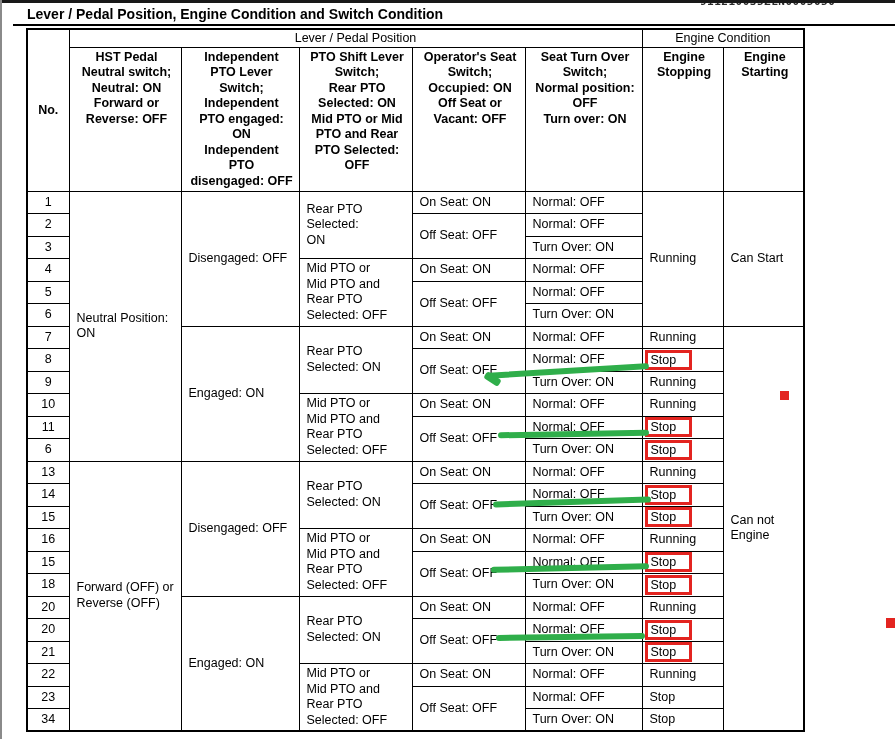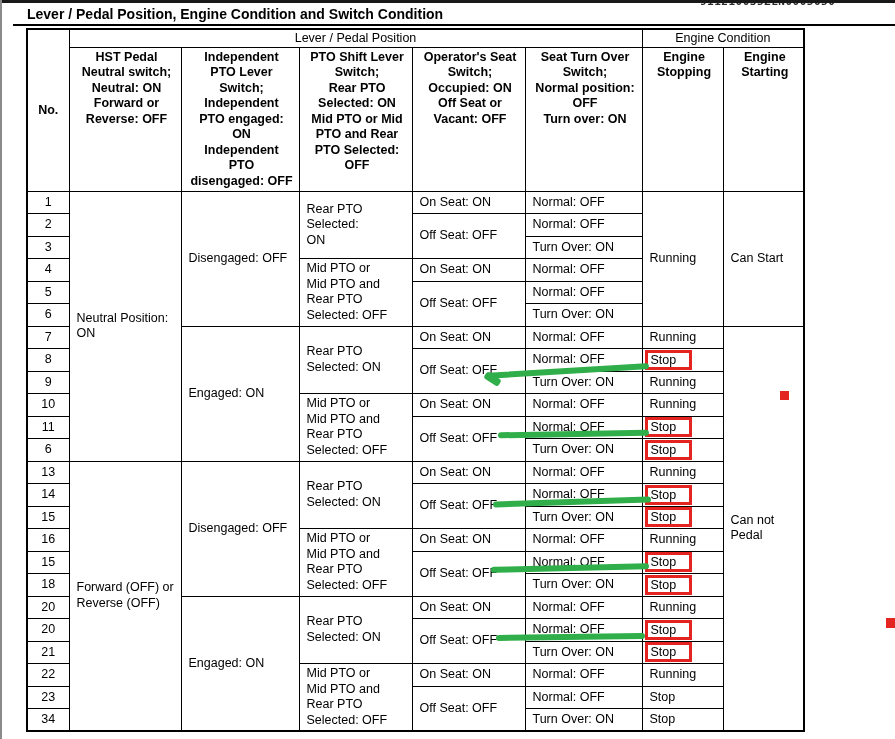--- a/index.html
+++ b/index.html
@@ -151,21 +151,21 @@
     </tr>
     <tr>
       <td class="num">7</td>
       <td class="txt" rowspan="6">Engaged: ON</td>
       <td class="txt" rowspan="3">Rear PTO
 Selected: ON</td>
       <td class="txt">On Seat: ON</td>
       <td class="txt">Normal: OFF</td>
       <td class="txt">Running</td>
       <td class="txt" rowspan="18">Can not
-Pedal</td>
+Engine</td>
     </tr>
     <tr>
       <td class="num">8</td>
       <td class="txt" rowspan="2">Off Seat: OFF</td>
       <td class="txt">Normal: OFF</td>
       <td class="txt"><span class="stopbox">Stop</span></td>
     </tr>
     <tr>
       <td class="num">9</td>
       <td class="txt">Turn Over: ON</td>

